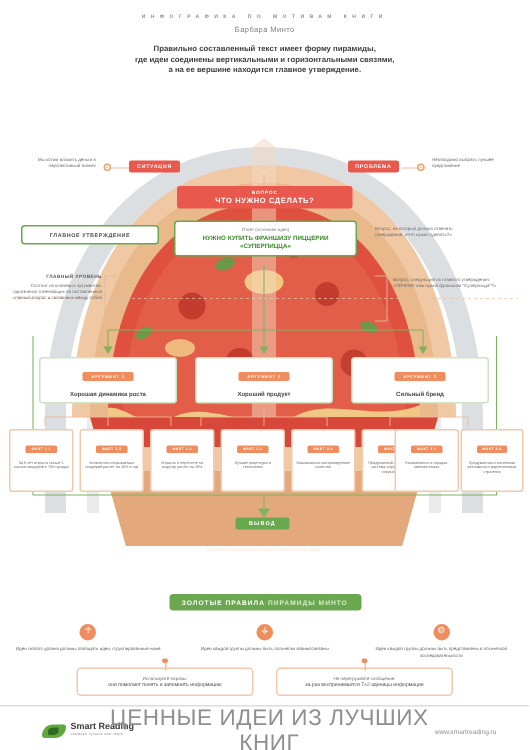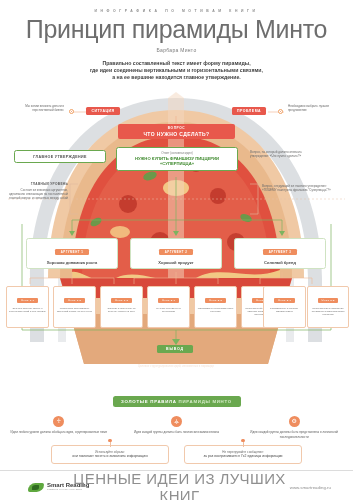--- a/index.html
+++ b/index.html
@@ -167,21 +167,20 @@
     margin-left:-20px;
   }
   .url{font-size:4.4px;color:#8f8f8f;margin-right:22px;}
 </style>
 </head>
 <body>
 
 <div class="page">
 
   <div class="kicker">ИНФОГРАФИКА ПО МОТИВАМ КНИГИ</div>
-  <div class="maintitle">Принцип пирамиды Минто</div>
   <div class="author">Барбара Минто</div>
   <div class="lede">
     <span>Правильно составленный текст имеет форму пирамиды,</span><br>
     <span>где идеи соединены вертикальными и горизонтальными связями,</span><br>
     <span>а на ее вершине находится главное утверждение.</span>
   </div>
 
   <div class="canvas">
 
     <svg class="bgsvg" width="353" height="305" viewBox="0 0 353 305">

